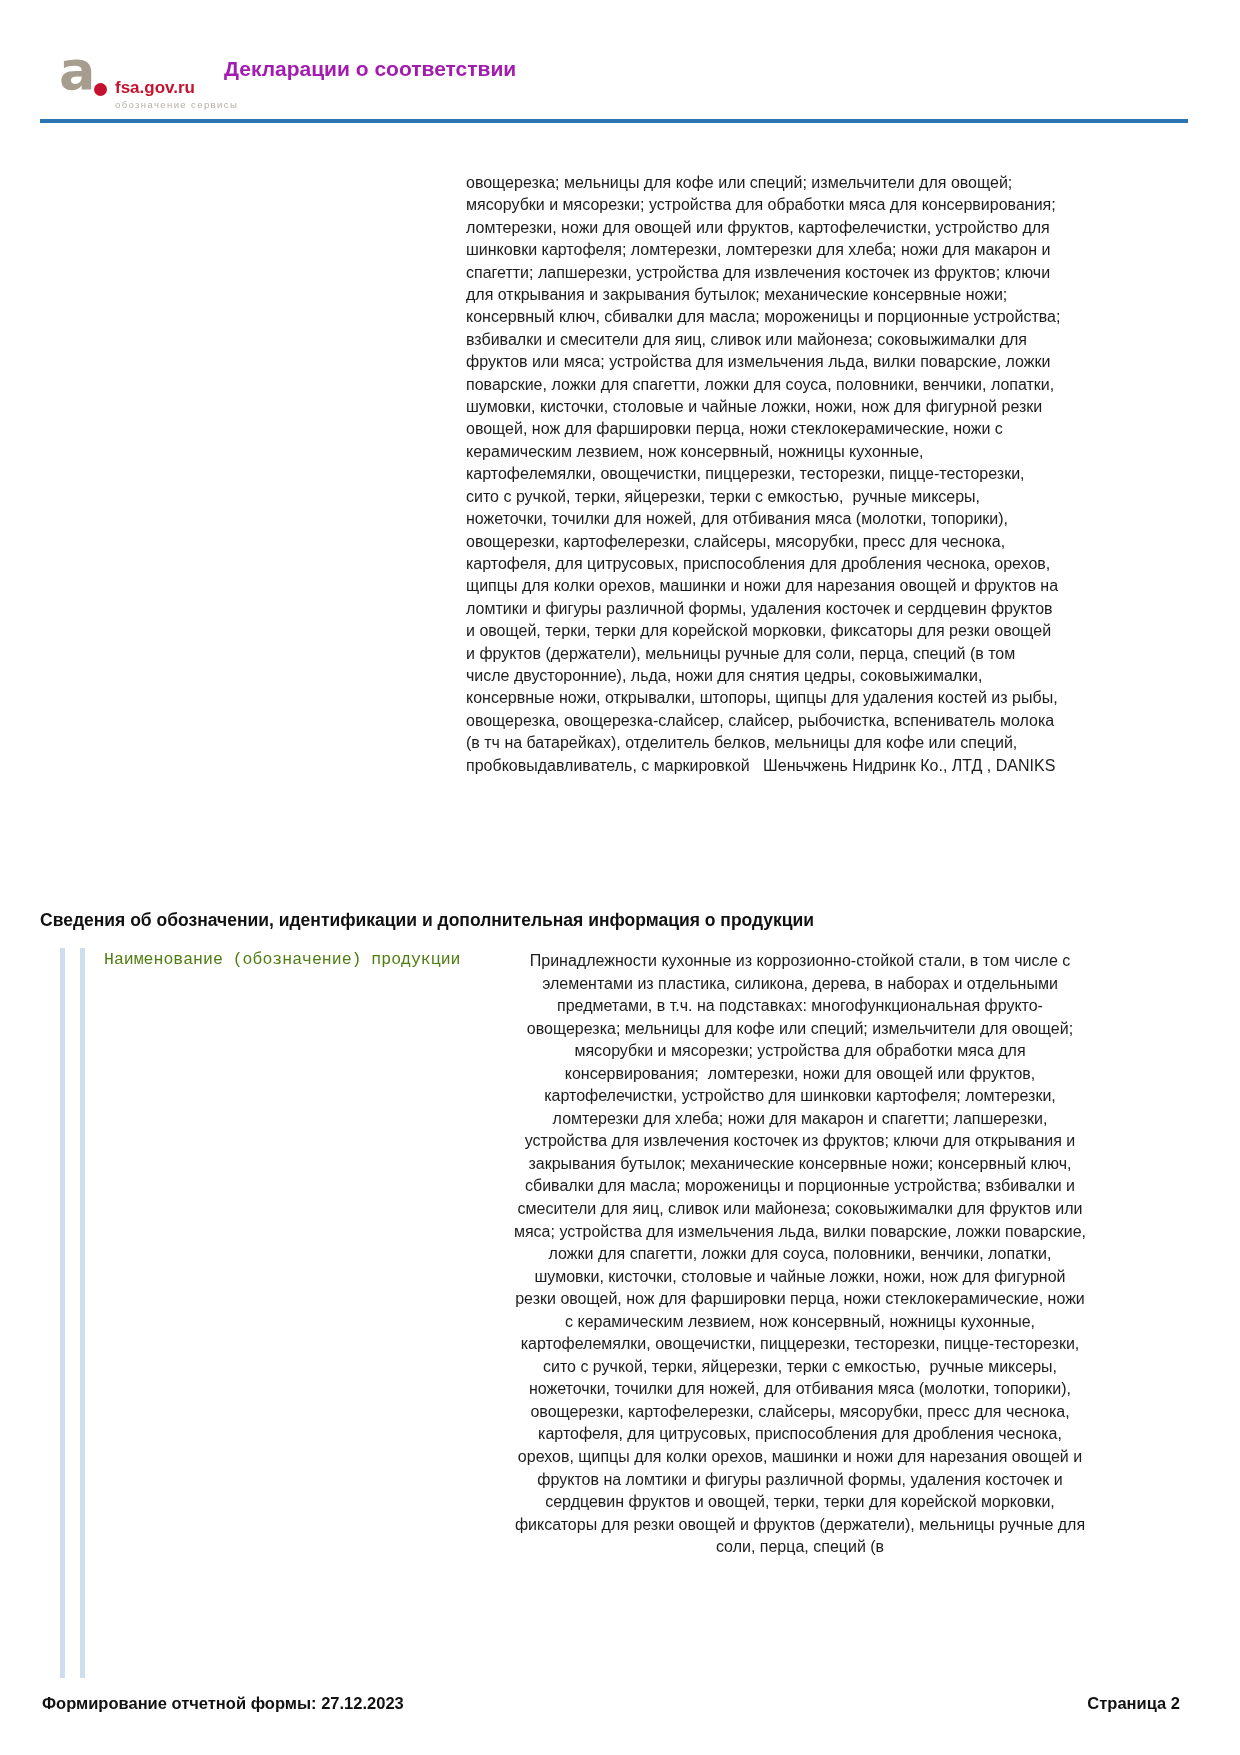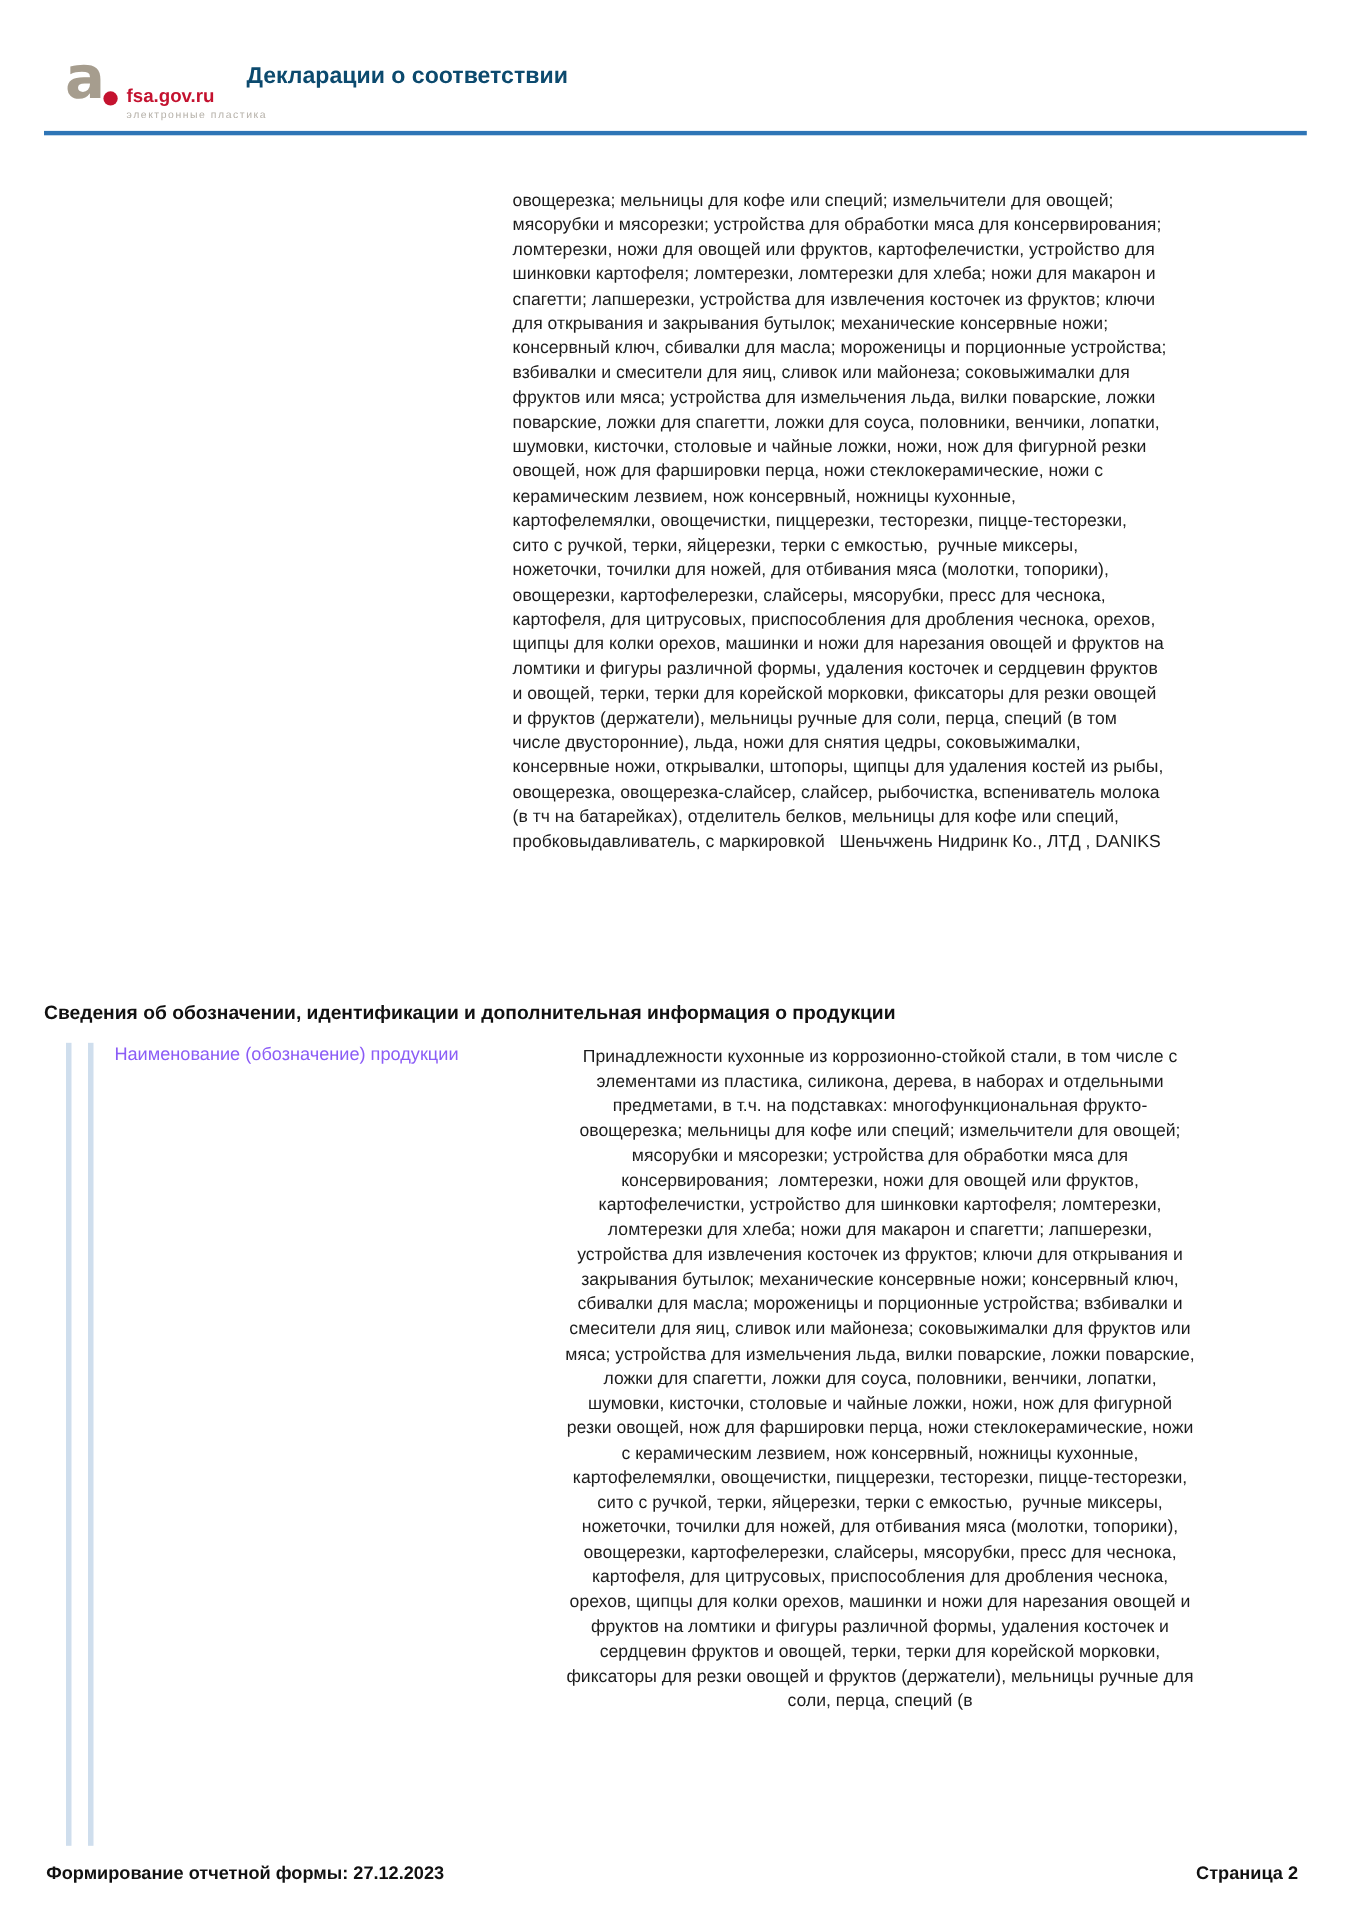--- a/index.html
+++ b/index.html
@@ -30,21 +30,21 @@
   .logo-brand {
     position: absolute; left: 60px; top: 26px;
     font-size: 17px; font-weight: bold; color: #c4122f;
   }
   .logo-tagline {
     position: absolute; left: 60px; top: 47px;
     font-size: 9.5px; color: #b5b0a8; letter-spacing: 1.4px; white-space: nowrap;
   }
   .doc-title {
     position: absolute; left: 224px; top: 57px;
-    font-size: 21px; font-weight: bold; color: #0c4a6e;
+    font-size: 21px; font-weight: bold; color: #a21caf;
   }
   .rule {
     position: absolute; left: 40px; top: 119px;
     width: 1148px; height: 4px; background: #2e75b6;
   }
 
   
   .continuation {
     position: absolute; left: 466px; top: 128px; width: 596px;
     font-size: 16px; line-height: 22.4px; color: #1c1c1c;
@@ -57,21 +57,21 @@
   }
   .field-block { position: absolute; left: 0; top: 0; }
   .bar {
     position: absolute; top: 948px;
     width: 5px; height: 730px; background: #cfdeed;
   }
   .bar1 { left: 60px; }
   .bar2 { left: 80px; }
   .field-label {
     position: absolute; left: 104px; top: 950px; width: 360px;
-    font-size: 16.5px; color: #8b5cf6;
+    font-size: 16.5px; color: #4d7c0f; font-family: Liberation Mono, monospace;
   }
   .field-value {
     position: absolute; left: 512px; top: 950px; width: 576px;
     font-size: 16px; line-height: 22.55px; color: #1c1c1c;
     white-space: pre-wrap;
     text-align: center;
   }
 
   
   .doc-footer {
@@ -83,21 +83,21 @@
 </head>
 <body>
 
 <div class="page">
 
   <header>
     <div class="logo">
       <span class="logo-glyph">а</span>
       <span class="logo-dot"></span>
       <div class="logo-brand">fsa.gov.ru</div>
-      <div class="logo-tagline">электронные пластика</div>
+      <div class="logo-tagline">обозначение сервисы</div>
     </div>
     <h1 class="doc-title">Декларации о соответствии</h1>
     <div class="rule"></div>
   </header>
 
   <div class="continuation">овощерезка; мельницы для кофе или специй; измельчители для овощей; мясорубки и мясорезки; устройства для обработки мяса для консервирования;  ломтерезки, ножи для овощей или фруктов, картофелечистки, устройство для шинковки картофеля; ломтерезки, ломтерезки для хлеба; ножи для макарон и спагетти; лапшерезки, устройства для извлечения косточек из фруктов; ключи для открывания и закрывания бутылок; механические консервные ножи; консервный ключ, сбивалки для масла; мороженицы и порционные устройства; взбивалки и смесители для яиц, сливок или майонеза; соковыжималки для фруктов или мяса; устройства для измельчения льда, вилки поварские, ложки поварские, ложки для спагетти, ложки для соуса, половники, венчики, лопатки, шумовки, кисточки, столовые и чайные ложки, ножи, нож для фигурной резки овощей, нож для фаршировки перца, ножи стеклокерамические, ножи с керамическим лезвием, нож консервный, ножницы кухонные,  картофелемялки, овощечистки, пиццерезки, тесторезки, пицце-тесторезки,  сито с ручкой, терки, яйцерезки, терки с емкостью,  ручные миксеры, ножеточки, точилки для ножей, для отбивания мяса (молотки, топорики), овощерезки, картофелерезки, слайсеры, мясорубки, пресс для чеснока, картофеля, для цитрусовых, приспособления для дробления чеснока, орехов, щипцы для колки орехов, машинки и ножи для нарезания овощей и фруктов на ломтики и фигуры различной формы, удаления косточек и сердцевин фруктов и овощей, терки, терки для корейской морковки, фиксаторы для резки овощей и фруктов (держатели), мельницы ручные для соли, перца, специй (в том числе двусторонние), льда, ножи для снятия цедры, соковыжималки, консервные ножи, открывалки, штопоры, щипцы для удаления костей из рыбы, овощерезка, овощерезка-слайсер, слайсер, рыбочистка, вспениватель молока (в тч на батарейках), отделитель белков, мельницы для кофе или специй, пробковыдавливатель, с маркировкой   Шеньчжень Нидринк Ко., ЛТД , DANIKS</div>
 
   <h2 class="section-title">Сведения об обозначении, идентификации и дополнительная информация о продукции</h2>
 
   <div class="field-block">

